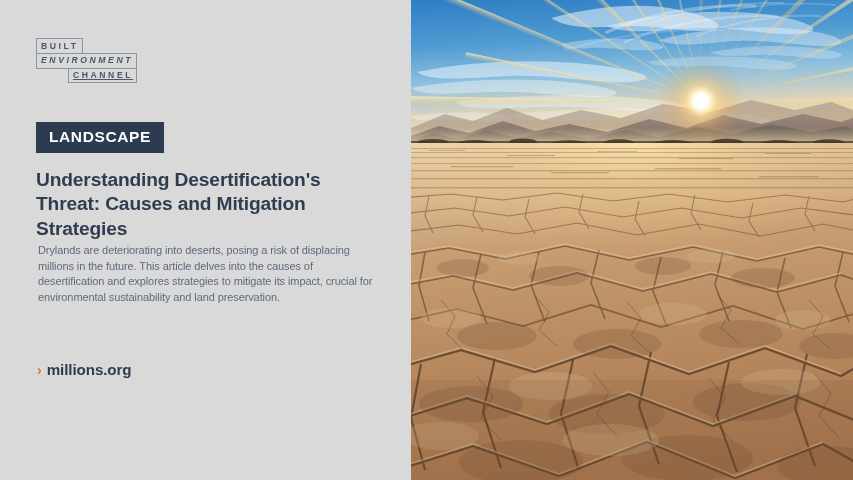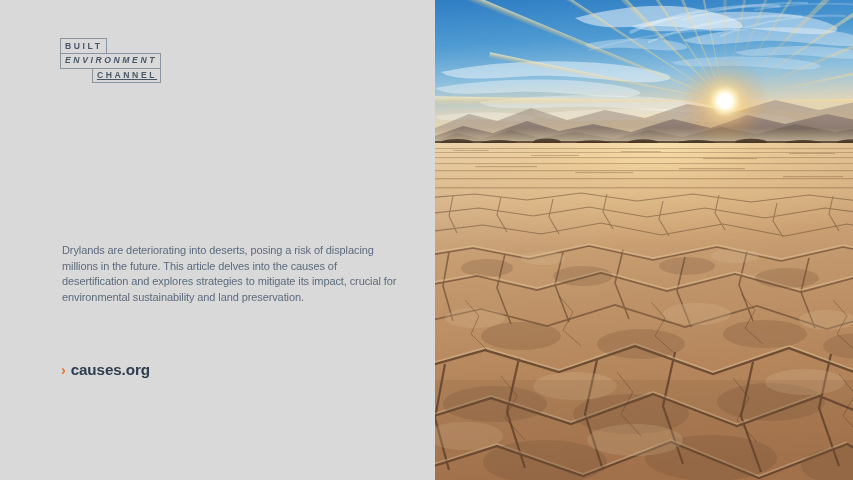--- a/index.html
+++ b/index.html
@@ -9,21 +9,20 @@
     background:#d9d9d9;
     font-family:"Liberation Sans", sans-serif;
     -webkit-font-smoothing:antialiased;
   }
 
   .card {
     position:relative;
     width:773px; height:480px;
     display:flex;
     background:#000000;
-    margin-left:24px;
   }
 
   
   .left-panel {
     position:relative;
     width:411px; height:480px;
     background:#d9d9d9;
     flex:0 0 411px;
   }
 
@@ -130,27 +129,29 @@
   <div class="left-panel">
 
     <div class="logo">
       <div class="logo-stack">
         <div class="logo-row r1">BUILT</div>
         <div class="logo-row r2">ENVIRONMENT</div>
         <div class="logo-row r3">CHANNEL</div>
       </div>
     </div>
 
-
+    <div class="badge">LANDSCAPE</div>
+
+    <h1 class="headline">Understanding Desertification's Threat: Causes and Mitigation Strategies</h1>
 
     <p class="body-copy">Drylands are deteriorating into deserts, posing a risk of displacing millions in the future. This article delves into the causes of desertification and explores strategies to mitigate its impact, crucial for environmental sustainability and land preservation.</p>
 
     <a class="source-link" href="#">
       <span class="chev">›</span>
-      <span class="source-text">causes.org</span>
+      <span class="source-text">millions.org</span>
     </a>
 
   </div>
 
   <div class="photo">
     <svg viewBox="0 0 442 480" preserveAspectRatio="xMidYMid slice">
       <defs>
 
         <linearGradient id="sky" x1="0" y1="0" x2="0.15" y2="1">
           <stop offset="0" stop-color="#2f7ec4"></stop>

